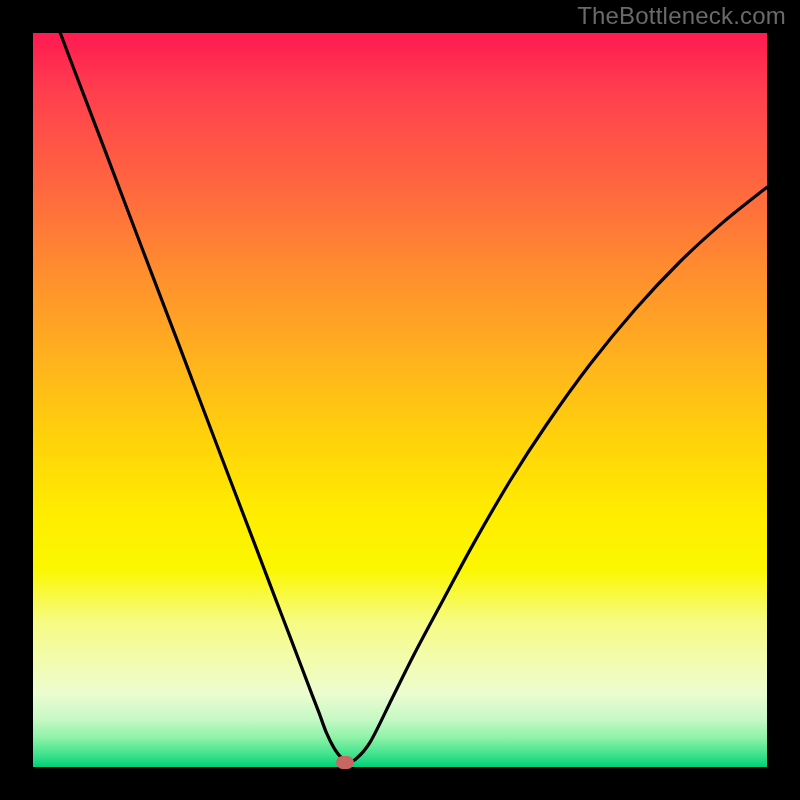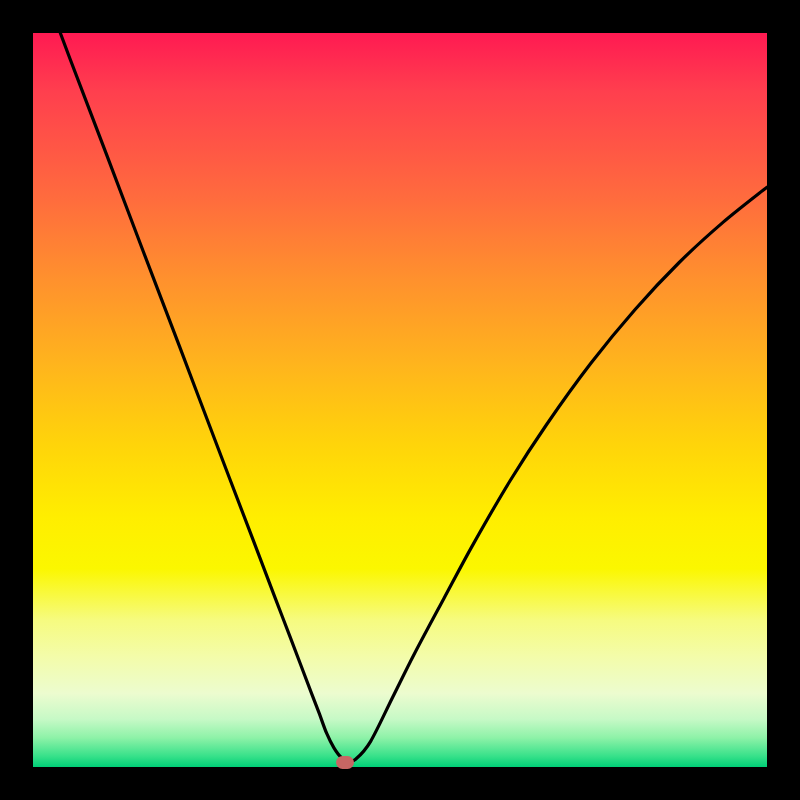--- a/index.html
+++ b/index.html
@@ -67,20 +67,21 @@
     width: 18px;
     height: 13px;
     background: #c86664;
     border-radius: 7px;
   }
 </style>
 </head>
 <body>
 
 <div class="frame">
+  <div class="watermark">TheBottleneck.com</div>
 
   <div class="plot">
     <svg class="curve" viewBox="0 0 734 734" preserveAspectRatio="none">
       <path id="curve-path" d="M 0.00 -73.40 C 6.12 -57.01 24.47 -7.46 36.70 24.96 C 48.93 57.37 61.17 88.94 73.40 121.11 C 85.63 153.28 97.87 185.82 110.10 218.00 C 122.33 250.17 134.57 281.98 146.80 314.15 C 159.03 346.33 171.27 378.87 183.50 411.04 C 195.73 443.21 210.41 481.50 220.20 507.19 C 229.99 532.88 236.10 549.15 242.22 565.18 C 248.34 581.21 250.78 587.32 256.90 603.35 C 263.02 619.37 274.03 648.49 278.92 661.33 C 283.81 674.18 283.81 673.93 286.26 680.42 C 288.71 686.90 291.15 694.49 293.60 700.24 C 296.05 705.99 298.49 710.88 300.94 714.92 C 303.39 718.95 305.83 722.38 308.28 724.46 C 310.73 726.54 313.17 727.15 315.62 727.39 C 318.07 727.64 319.29 729.11 322.96 725.93 C 326.63 722.75 331.52 718.59 337.64 708.31 C 343.76 698.03 352.32 678.95 359.66 664.27 C 367.00 649.59 373.12 636.75 381.68 620.23 C 390.24 603.72 401.25 583.41 411.04 565.18 C 420.83 546.95 429.39 530.44 440.40 510.86 C 451.41 491.29 464.87 467.68 477.10 447.74 C 489.33 427.80 500.34 410.80 513.80 391.22 C 527.26 371.65 543.16 349.38 557.84 330.30 C 572.52 311.22 587.20 293.48 601.88 276.72 C 616.56 259.96 631.24 244.30 645.92 229.74 C 660.60 215.18 675.28 201.97 689.96 189.37 C 704.64 176.77 726.66 160.01 734.00 154.14" fill="none" stroke="#000" stroke-width="3.2" stroke-linejoin="round" stroke-linecap="round"></path>
     </svg>
     <div id="marker" class="marker" style="left: 302.95px; top: 722.862px;"></div>
   </div>
 </div>
 
 </body></html>

